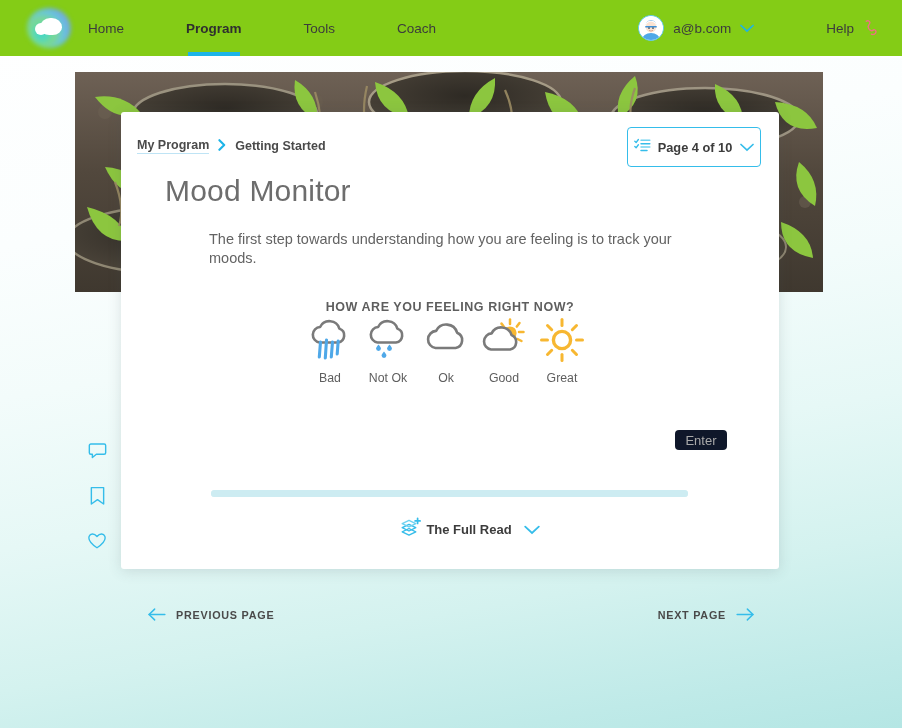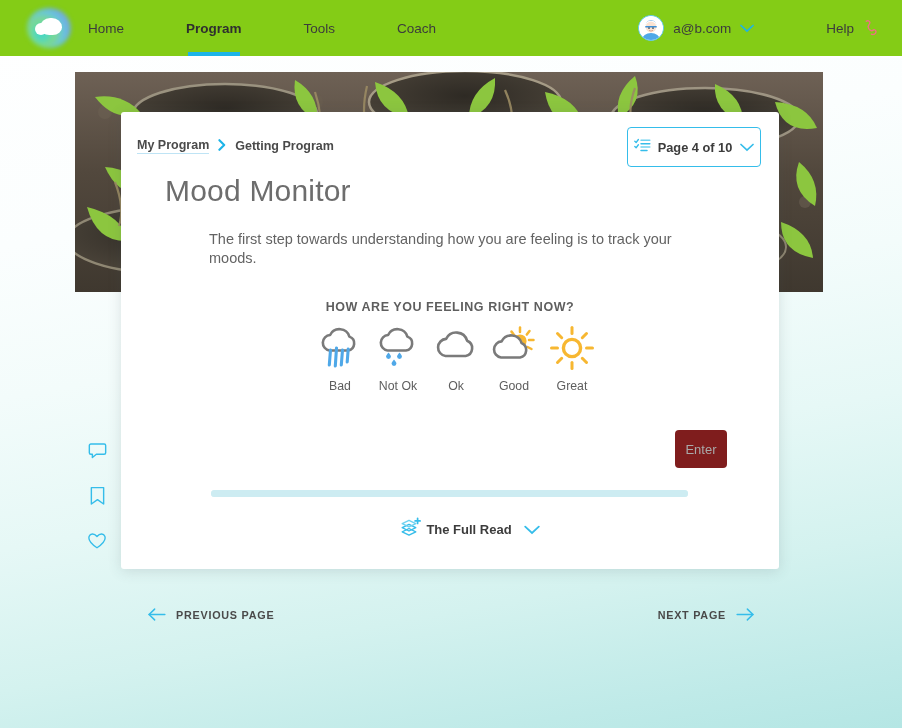--- a/index.html
+++ b/index.html
@@ -221,24 +221,24 @@
     width: 658px;
     text-align: center;
     font-size: 12.5px;
     font-weight: bold;
     letter-spacing: 0.55px;
     color: #5e5e5e;
   }
 
   .mood-row {
     position: absolute;
-    left: 180px; top: 212px;
+    left: 180px; top: 204px;
     width: 300px;
     display: flex;
-    justify-content: flex-end;
+    justify-content: flex-start;
   }
   .mood-item {
     width: 58px;
     display: flex;
     flex-direction: column;
     align-items: center;
     cursor: pointer;
   }
   .mood-icon {
     height: 48px;
@@ -248,22 +248,22 @@
   }
   .mood-label {
     margin-top: 7px;
     font-size: 12.3px;
     color: #5e5e5e;
   }
 
   .enter-btn {
     position: absolute;
     right: 52px; top: 318px;
-    width: 52px; height: 38px;
-    background: #7f1d1d;
+    width: 52px; height: 20px;
+    background: #0f172a;
     border: none;
     border-radius: 4px;
     color: #a9a9a9;
     font-size: 13px;
     font-family: "Liberation Sans", sans-serif;
     cursor: default;
   }
 
   .progress-track {
     position: absolute;
@@ -487,21 +487,21 @@
 
 <div class="card">
 
   <div class="breadcrumb">
     <span class="crumb-link">My Program</span>
     <span class="crumb-sep">
       <svg width="8" height="12" viewBox="0 0 8 12" aria-hidden="true">
           <path d="M1.4 1.2 L6.2 6 L1.4 10.8" stroke="#1CB4E8" stroke-width="2.1" fill="none" stroke-linecap="round" stroke-linejoin="round"></path>
         </svg>
     </span>
-    <span>Getting Program</span>
+    <span>Getting Started</span>
   </div>
 
   <div class="page-badge">
     <span>
       <svg width="17" height="15" viewBox="0 0 18 16" aria-hidden="true">
         <path d="M0.8 3.4 L2.2 4.8 L4.6 1.6" stroke="#35BDEA" stroke-width="1.4" fill="none" stroke-linecap="round" stroke-linejoin="round"></path>
         <path d="M0.8 9.0 L2.2 10.4 L4.6 7.2" stroke="#35BDEA" stroke-width="1.4" fill="none" stroke-linecap="round" stroke-linejoin="round"></path>
         <rect x="6.6" y="1.6" width="11" height="1.7" rx="0.85" fill="#6fd2f0"></rect>
         <rect x="6.6" y="5.2" width="11" height="1.7" rx="0.85" fill="#35BDEA"></rect>
         <rect x="6.6" y="8.8" width="11" height="1.7" rx="0.85" fill="#6fd2f0"></rect>

